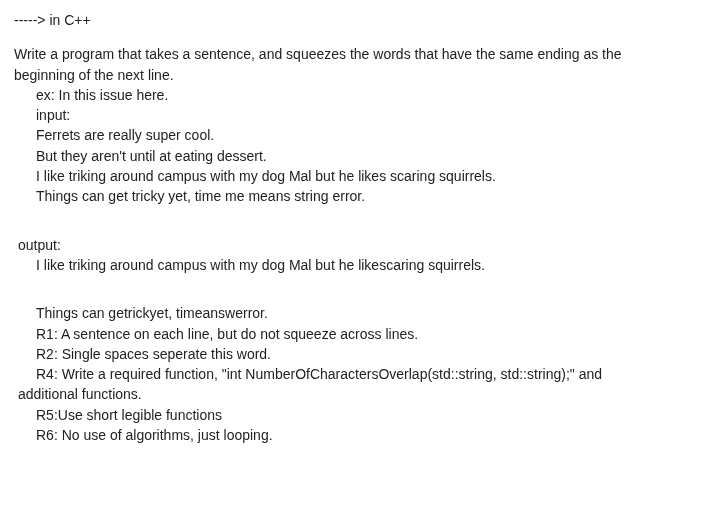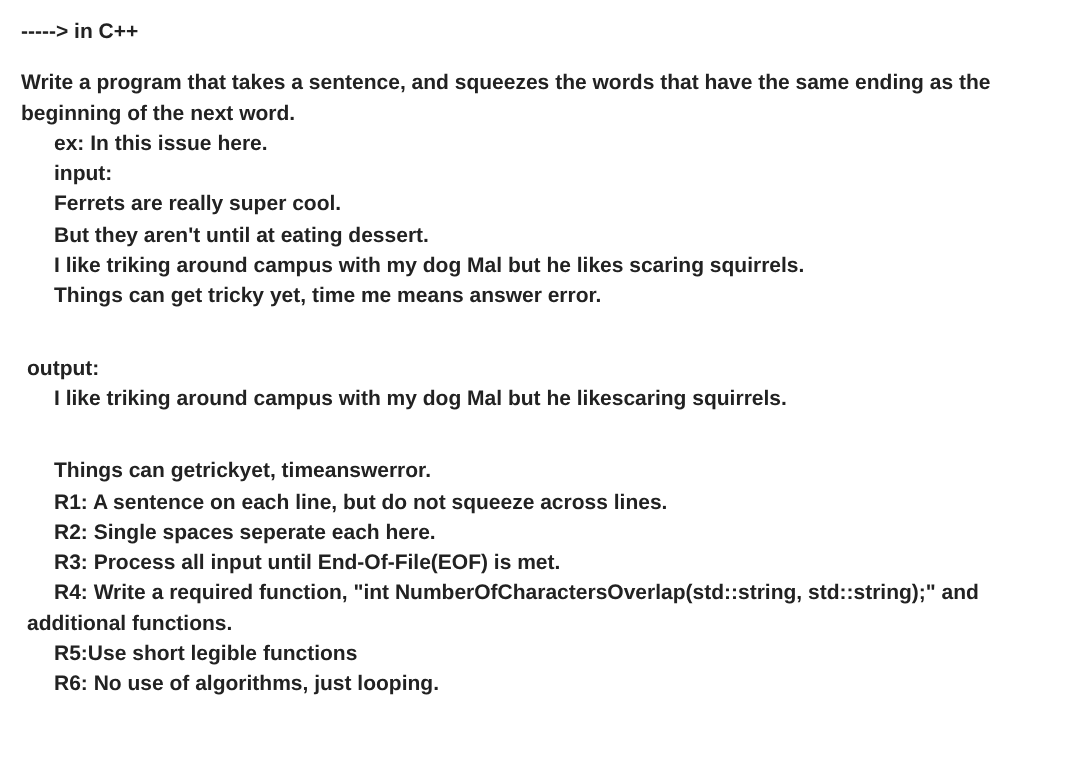--- a/index.html
+++ b/index.html
@@ -12,61 +12,59 @@
     font-size: 14px;
     color: #222222;
     line-height: 1.45;
     overflow: hidden;
   }
   .page {
     padding: 10px 14px 14px 14px;
   }
   .line {
     white-space: pre;
-    font-weight: bold;
   }
   .blank {
     height: 14px;
   }
   .ind1 { padding-left: 22px; }
   .ind2 { padding-left: 40px; }
   .ind0b { padding-left: 4px; }
 </style>
 </head>
 <body>
 
 <div class="page">
 
   <div class="line">-----&gt; in C++</div>
 
   <div class="blank"></div>
 
   <div class="line">Write a program that takes a sentence, and squeezes the words that have the same ending as the</div>
-  <div class="line">beginning of the next word.</div>
+  <div class="line">beginning of the next line.</div>
 
   <div class="line ind1">ex: In this issue here.</div>
 
   <div class="line ind1">input:</div>
   <div class="line ind1">Ferrets are really super cool.</div>
   <div class="line ind1">But they aren't until at eating dessert.</div>
   <div class="line ind1">I like triking around campus with my dog Mal but he likes scaring squirrels.</div>
-  <div class="line ind1">Things can get tricky yet, time me means answer error.</div>
+  <div class="line ind1">Things can get tricky yet, time me means string error.</div>
 
   <div class="blank"></div>
   <div class="blank"></div>
 
   <div class="line ind0b">output:</div>
   <div class="line ind1">I like triking around campus with my dog Mal but he likescaring squirrels.</div>
 
   <div class="blank"></div>
   <div class="blank"></div>
 
   <div class="line ind1">Things can getrickyet, timeanswerror.</div>
 
   <div class="line ind1">R1: A sentence on each line, but do not squeeze across lines.</div>
-  <div class="line ind1">R2: Single spaces seperate each here.</div>
-  <div class="line ind1">R3: Process all input until End-Of-File(EOF) is met.</div>
+  <div class="line ind1">R2: Single spaces seperate this word.</div>
   <div class="line ind1">R4: Write a required function, "int NumberOfCharactersOverlap(std::string, std::string);" and</div>
   <div class="line ind0b">additional functions.</div>
   <div class="line ind1">R5:Use short legible functions</div>
   <div class="line ind1">R6: No use of algorithms, just looping.</div>
 
 </div>
 
 </body></html>

